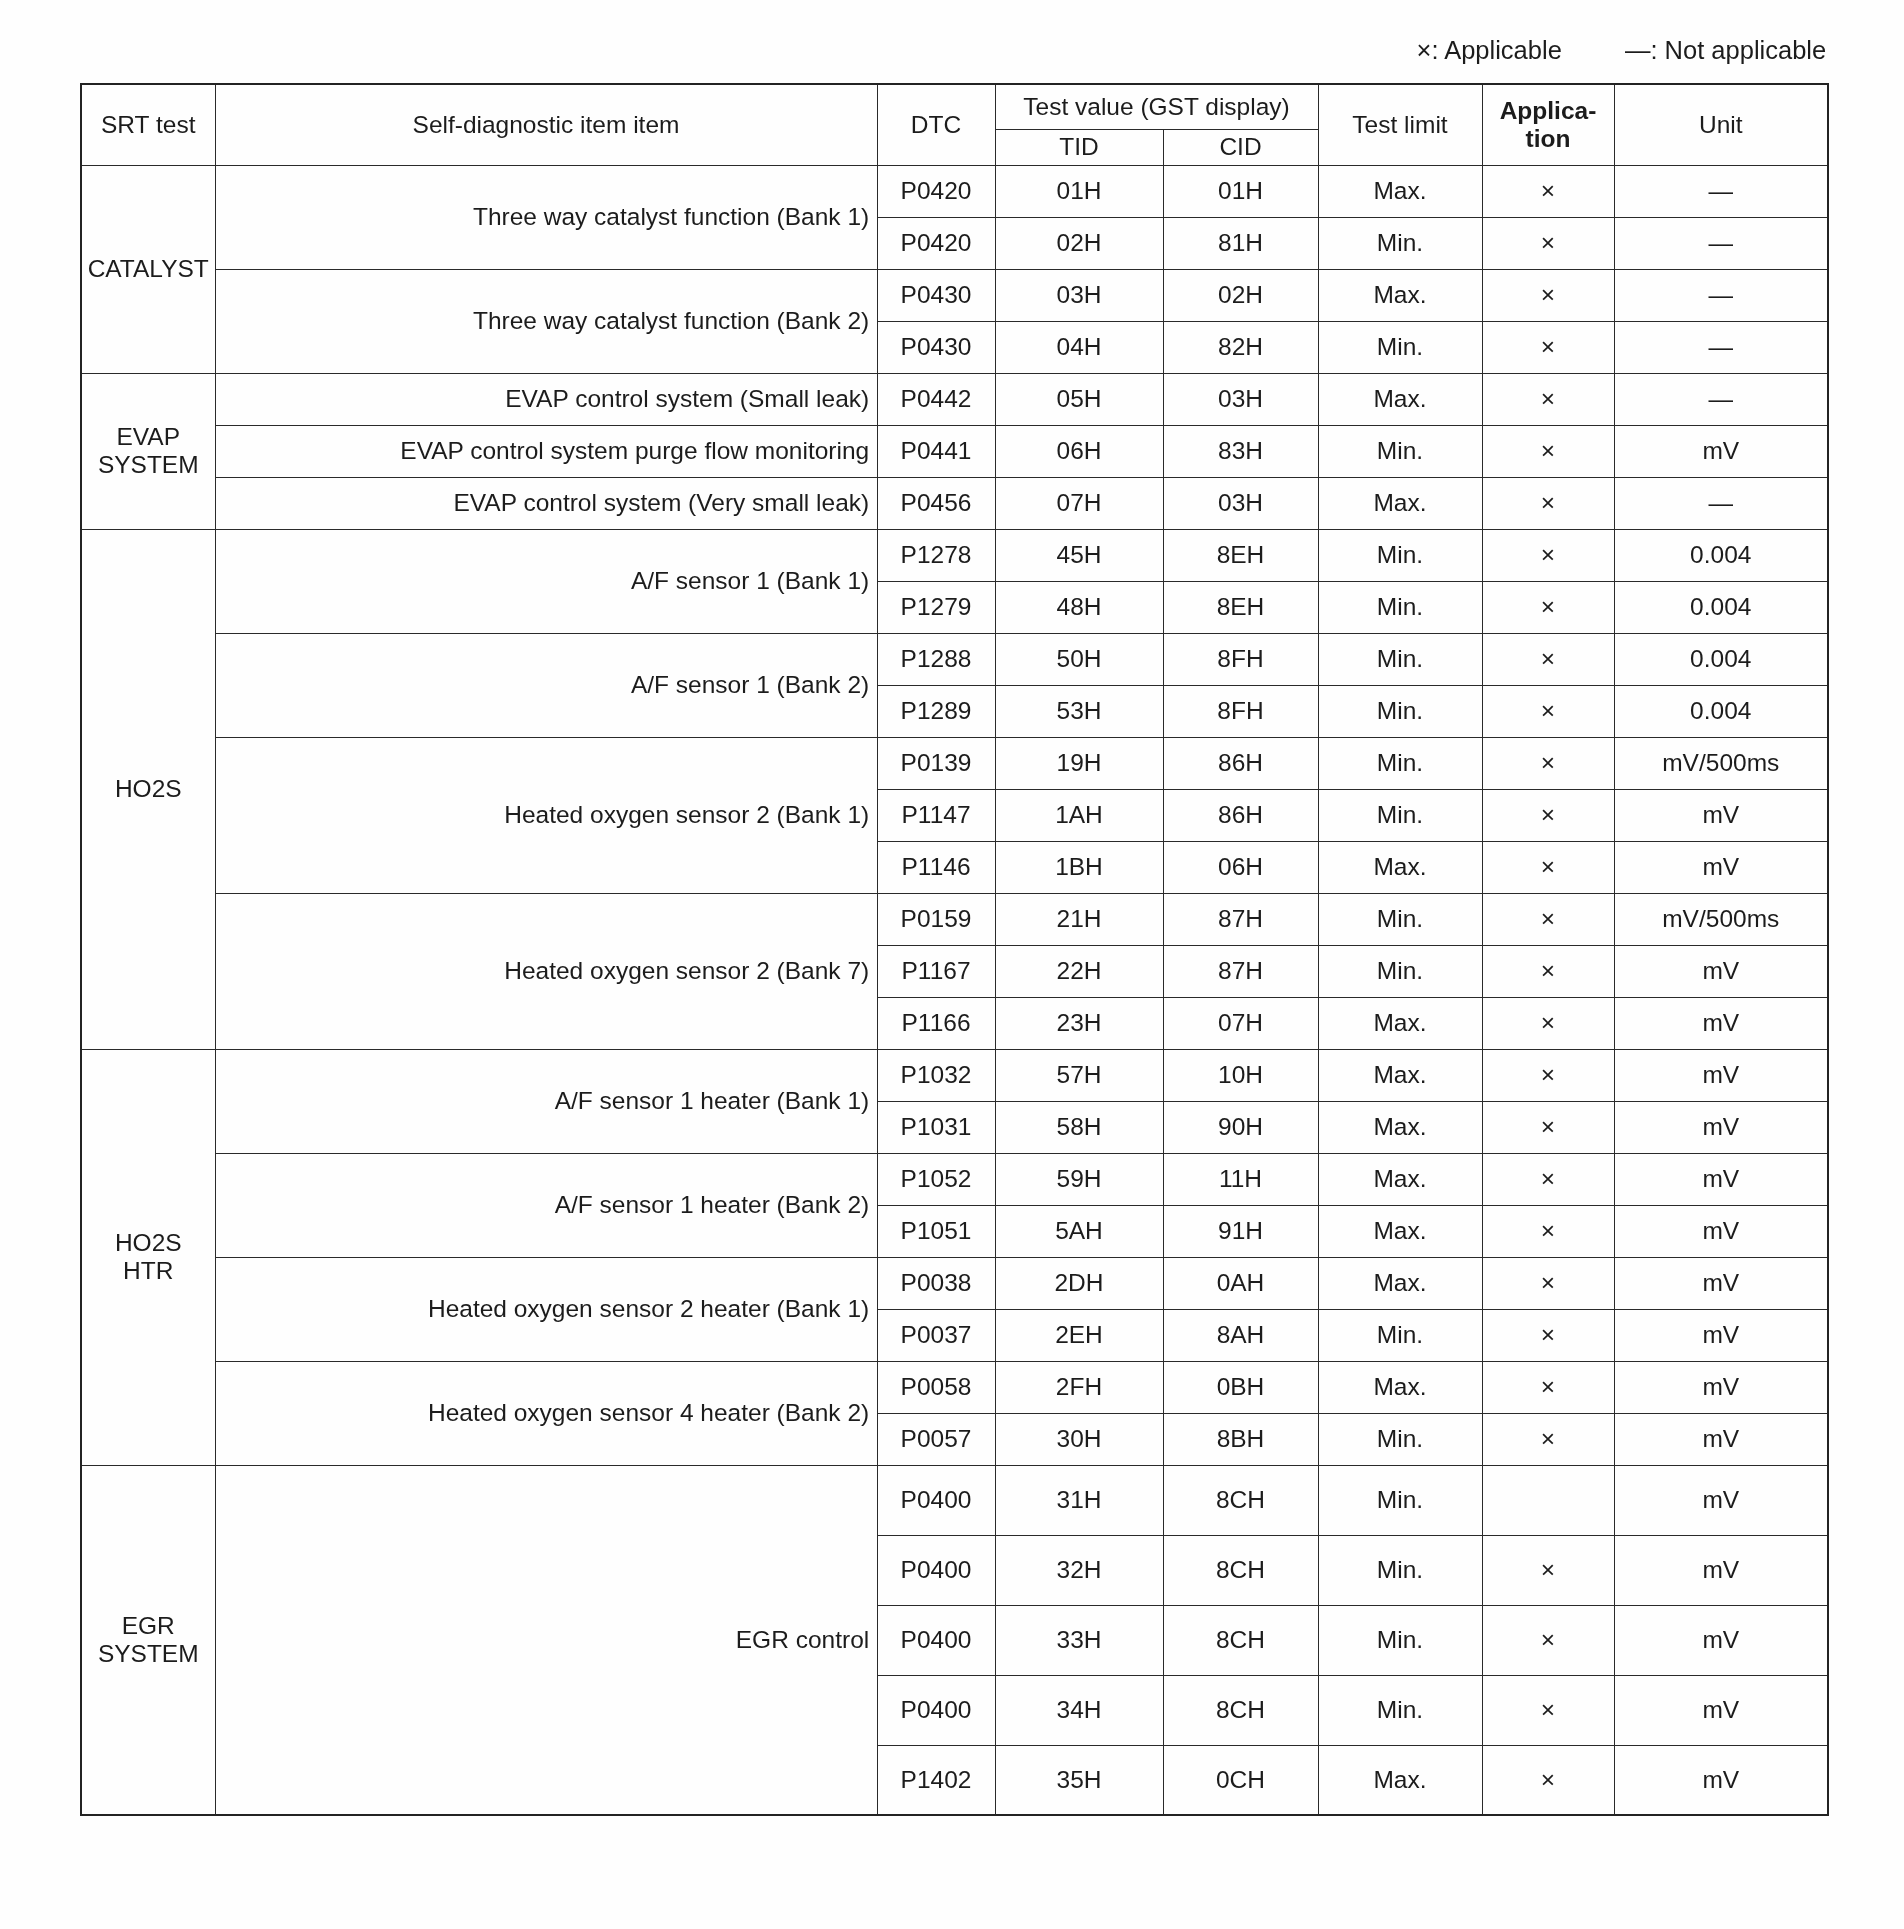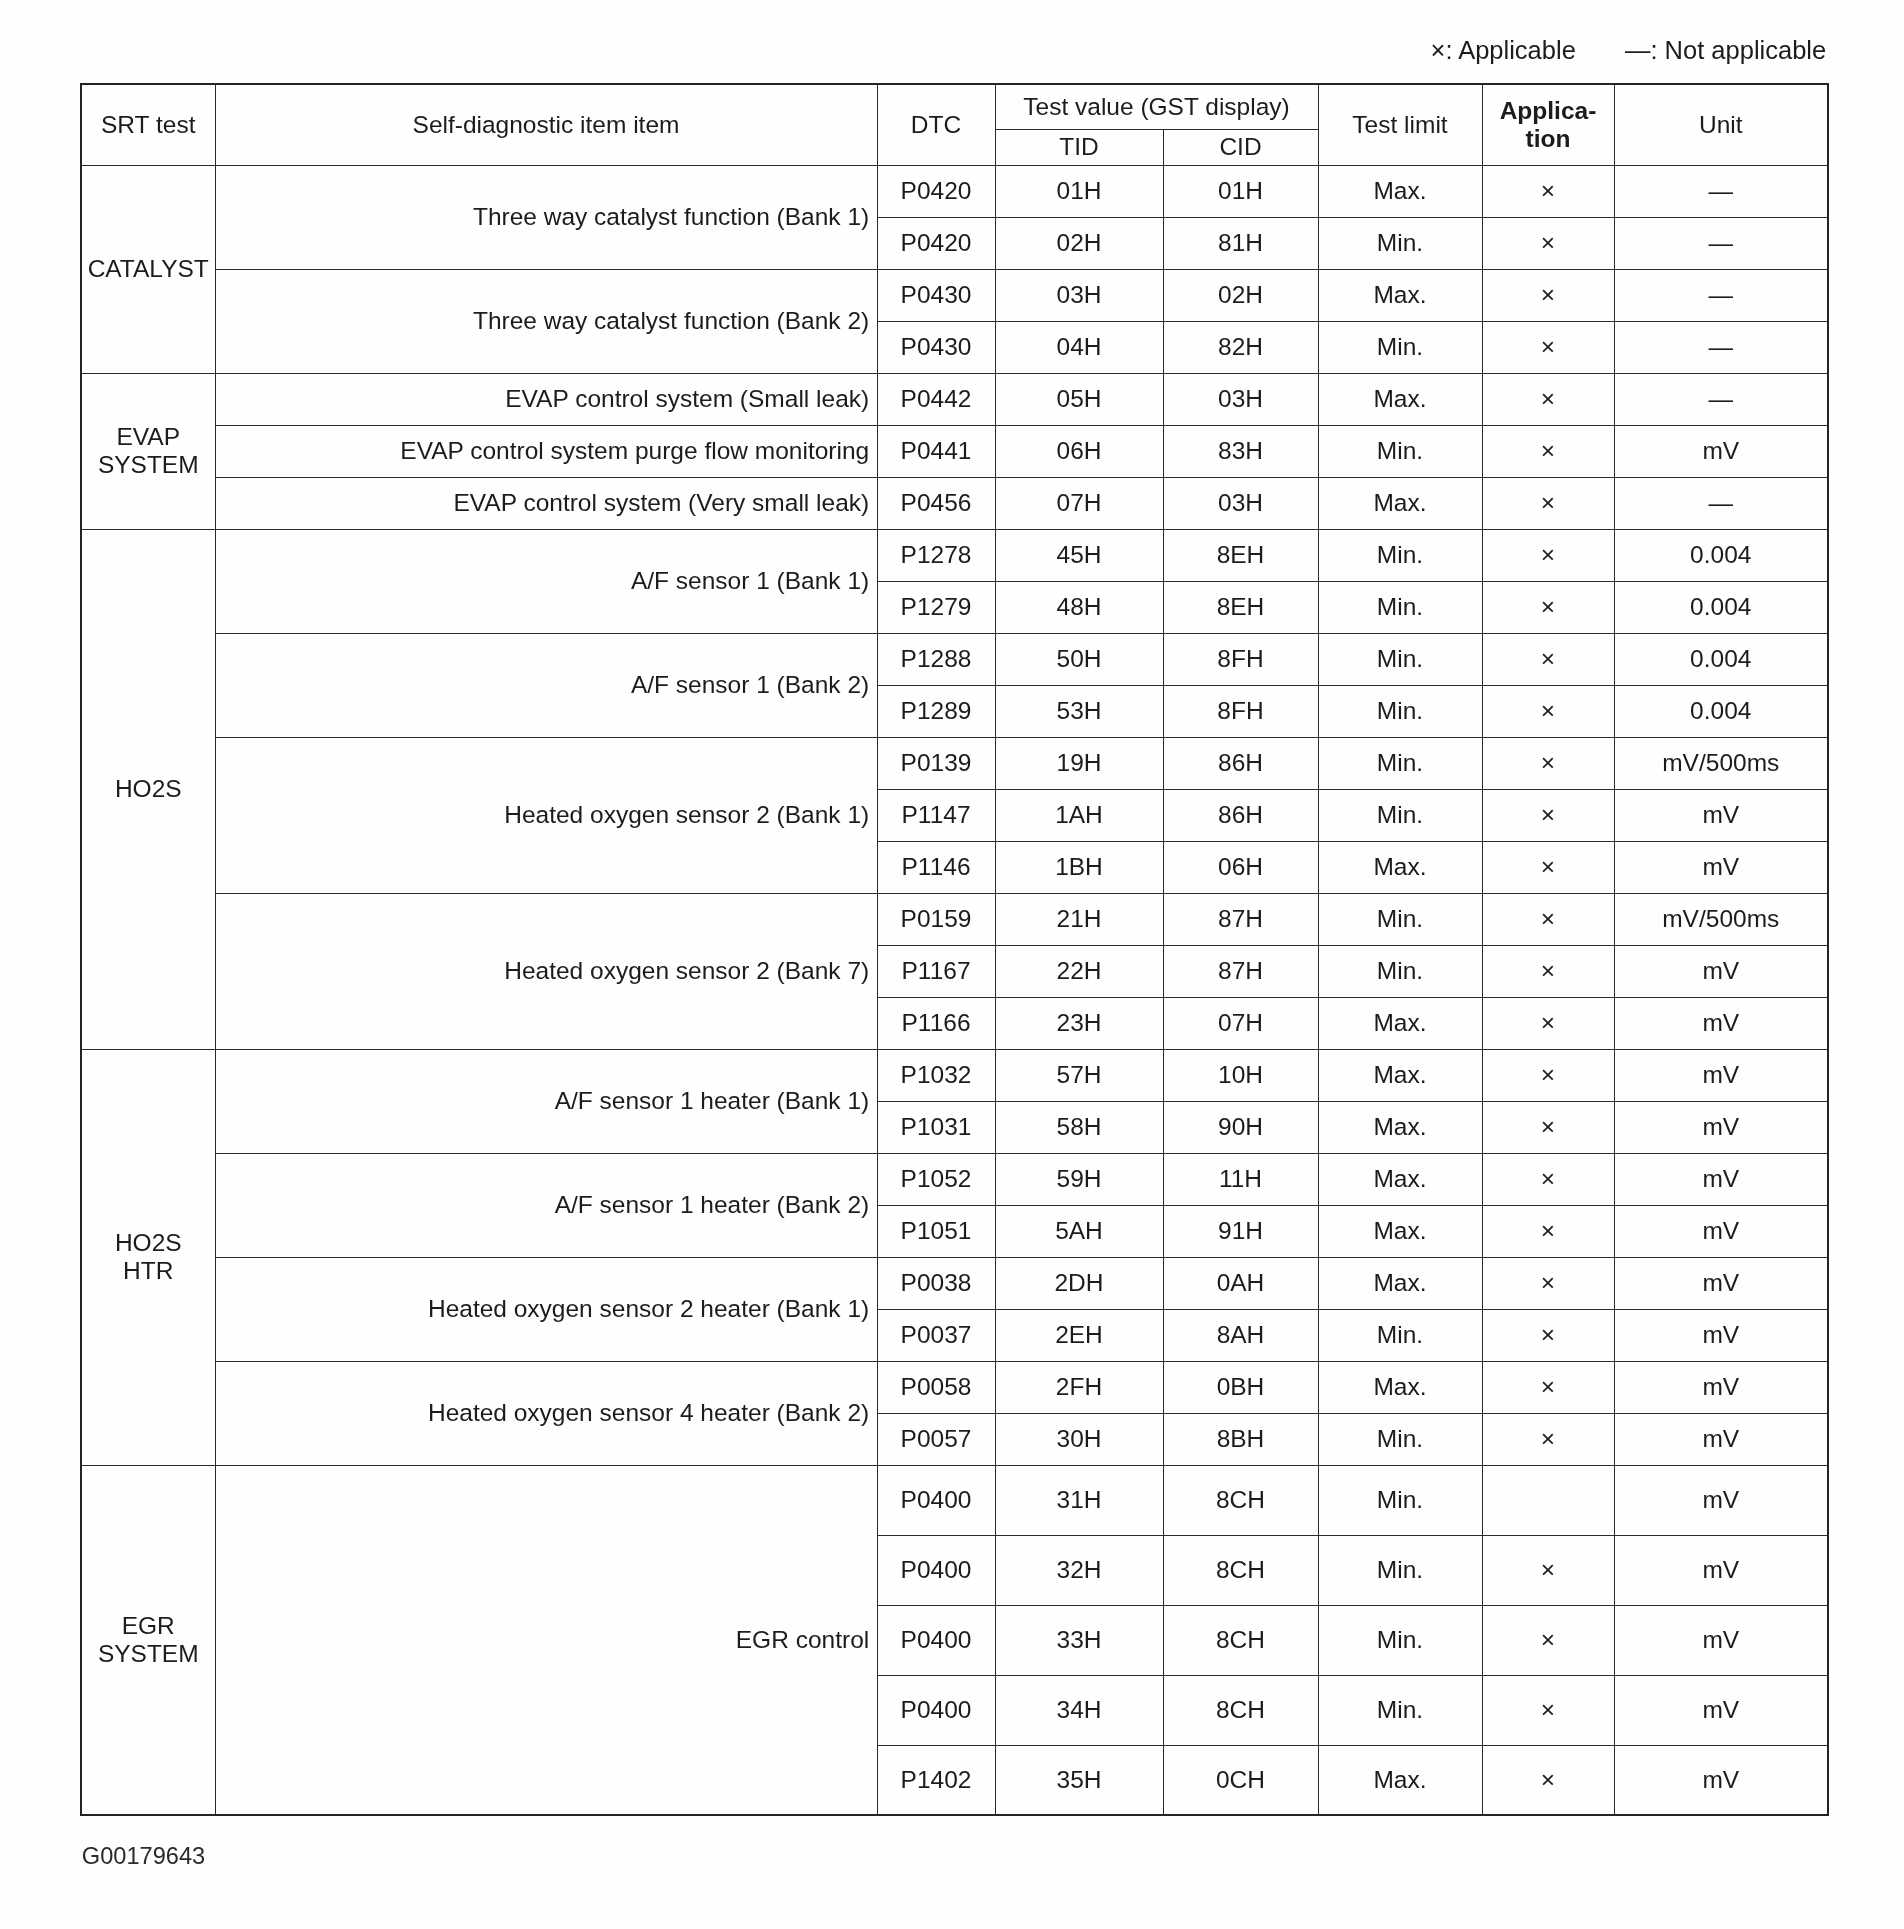--- a/index.html
+++ b/index.html
@@ -5,21 +5,21 @@
   html, body { margin:0; padding:0; background:#ffffff; }
   body { font-family:"Liberation Sans", sans-serif; color:#1c1c1c; }
   .page {
     width:1905px; height:1929px; box-sizing:border-box;
     padding:36px 77px 0 80px; background:#fefefe; position:relative;
   }
   .legend {
     text-align:right; font-size:25.5px; color:#1c1c1c;
     margin-bottom:18px; padding-right:1.8px;
   }
-  .legend span + span { margin-left:42px; }
+  .legend span + span { margin-left:56px; }
   table.diag {
     border-collapse:collapse; table-layout:fixed; width:1747px;
     border:2.7px solid #232323;
   }
   th, td {
     border:1.8px solid #2a2a2a; text-align:center; vertical-align:middle;
     font-size:24.5px; padding:1.8px 5.5px; box-sizing:border-box;
     overflow:hidden; color:#1c1c1c;
   }
   thead tr.h1 { height:45px; }
@@ -327,16 +327,15 @@
           <td class="dtc">P1402</td>
           <td class="tid">35H</td>
           <td class="cid">0CH</td>
           <td class="limit">Max.</td>
           <td class="app">×</td>
           <td class="unit">mV</td>
         </tr>
       </tbody>
   </table>
 
-  <div class="figure-id">G00179643</div>
 
 </div>
 
 
 </body></html>

